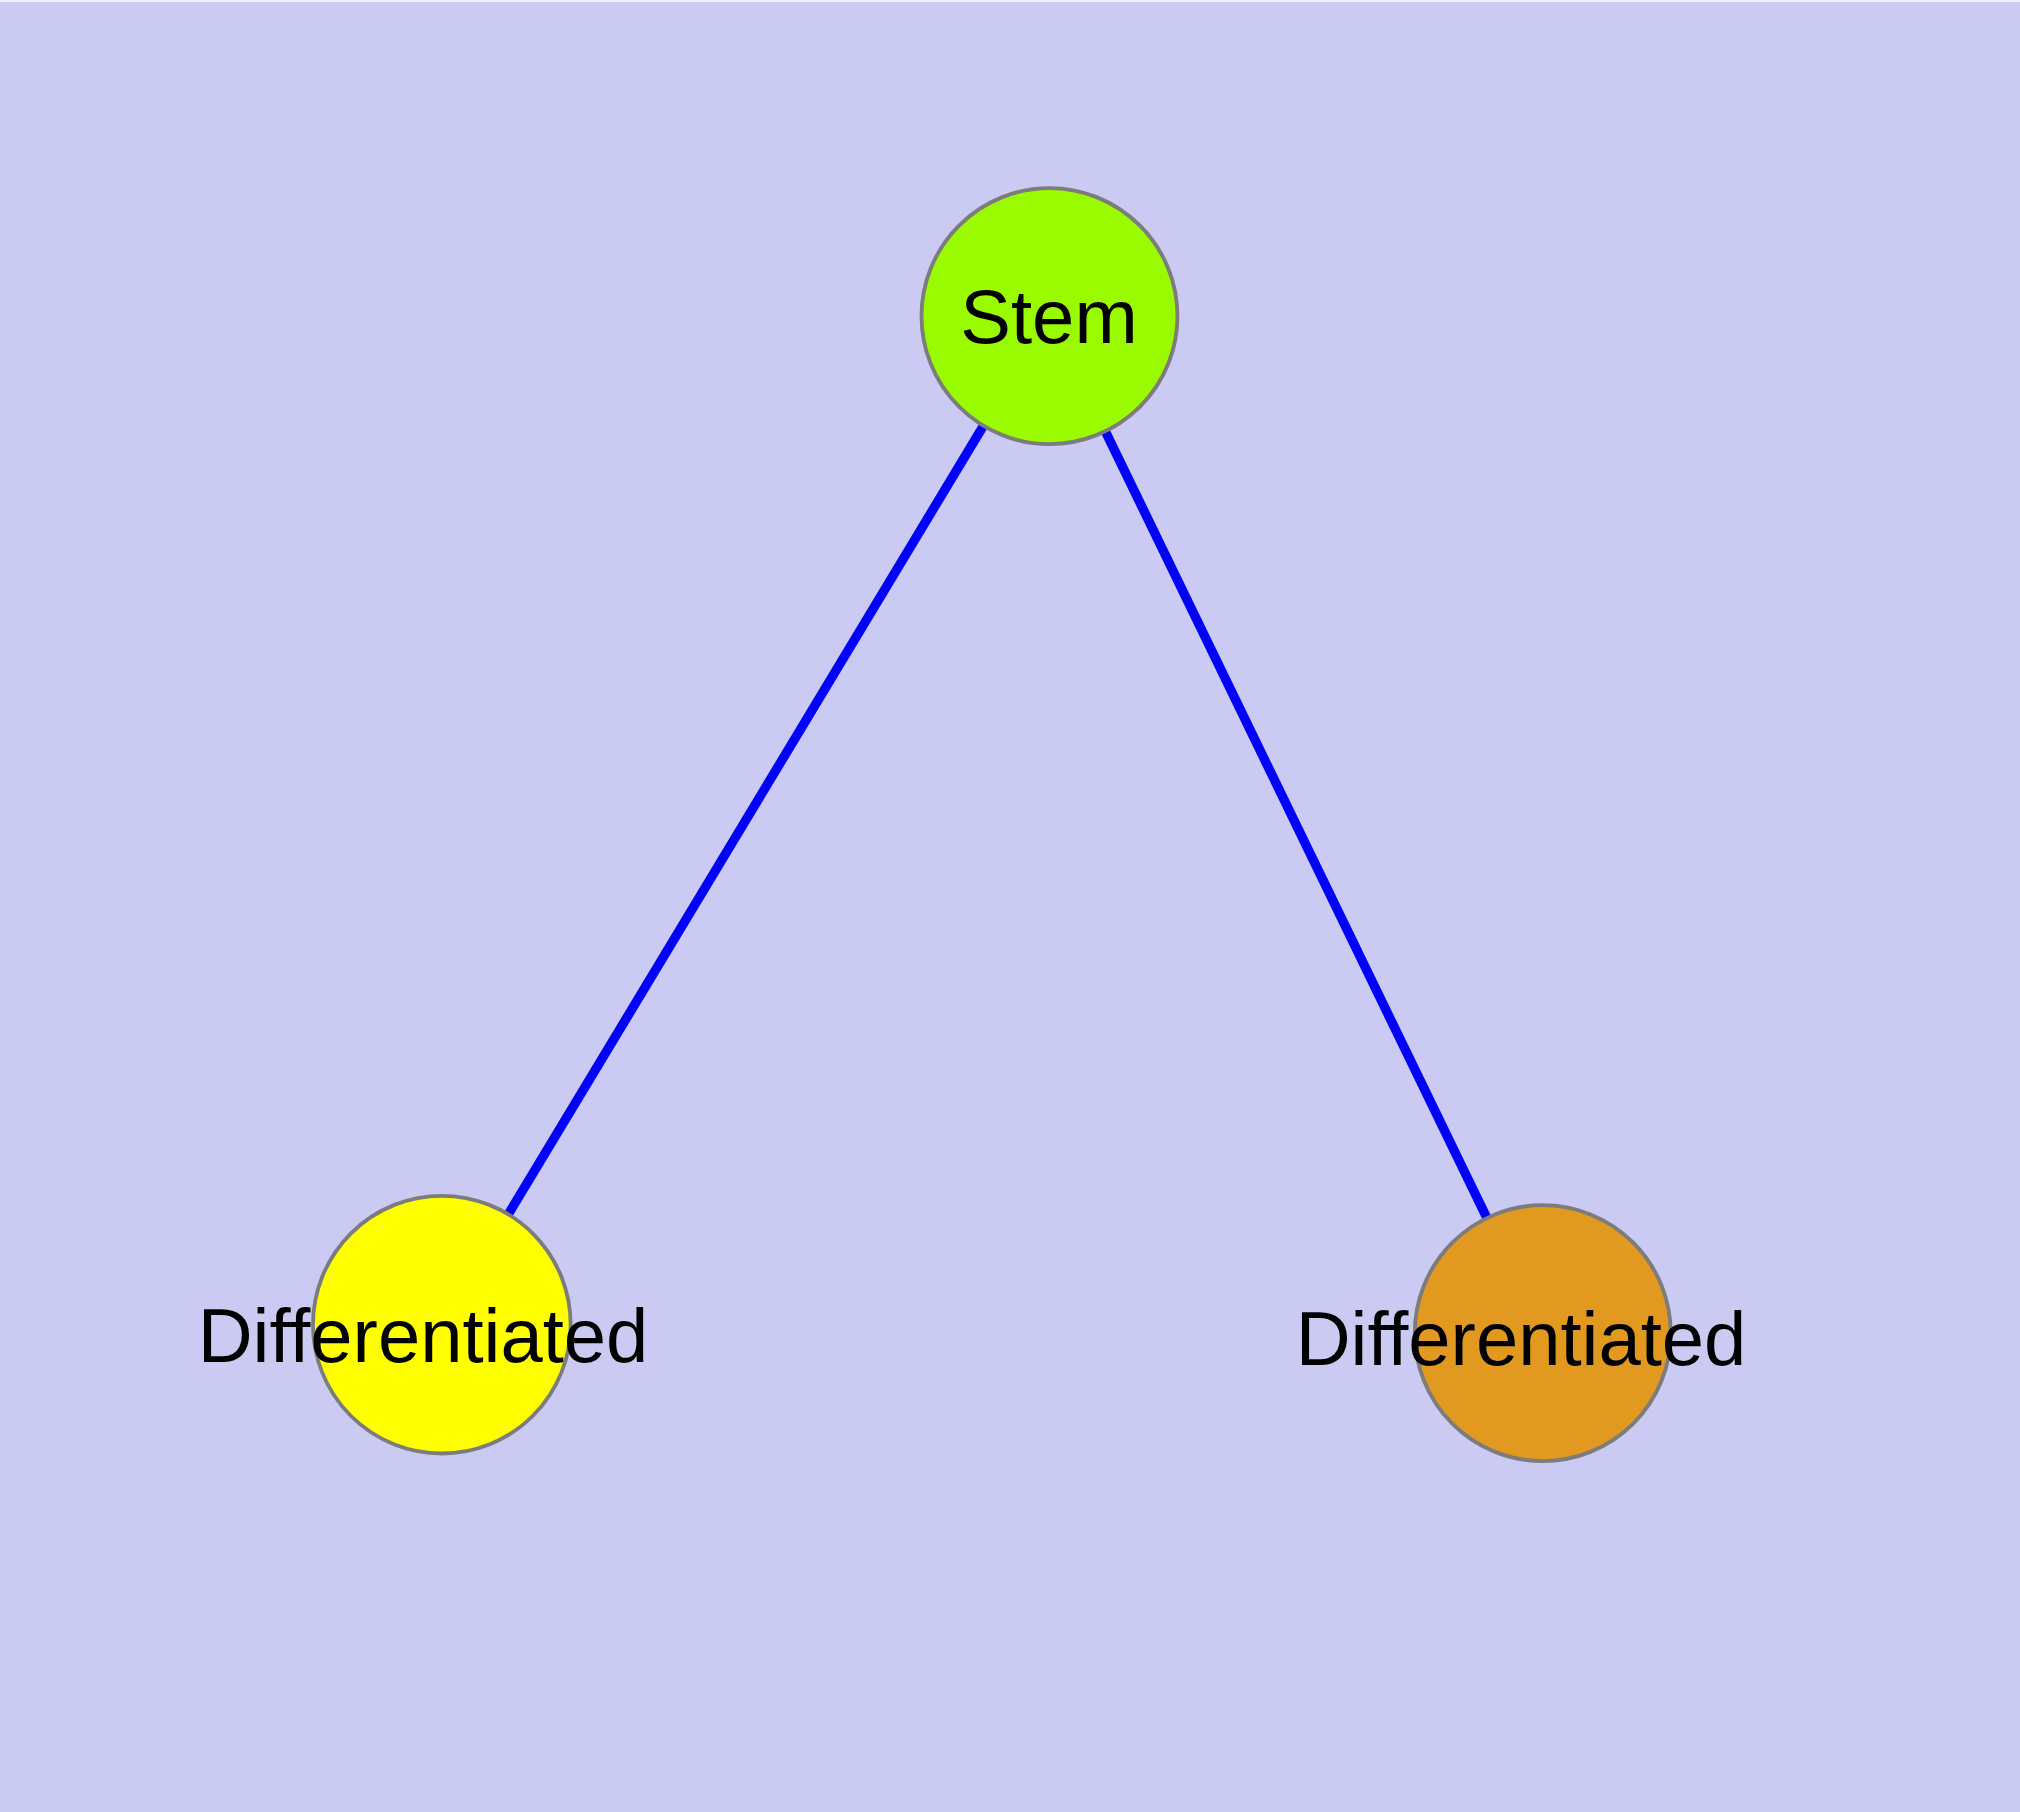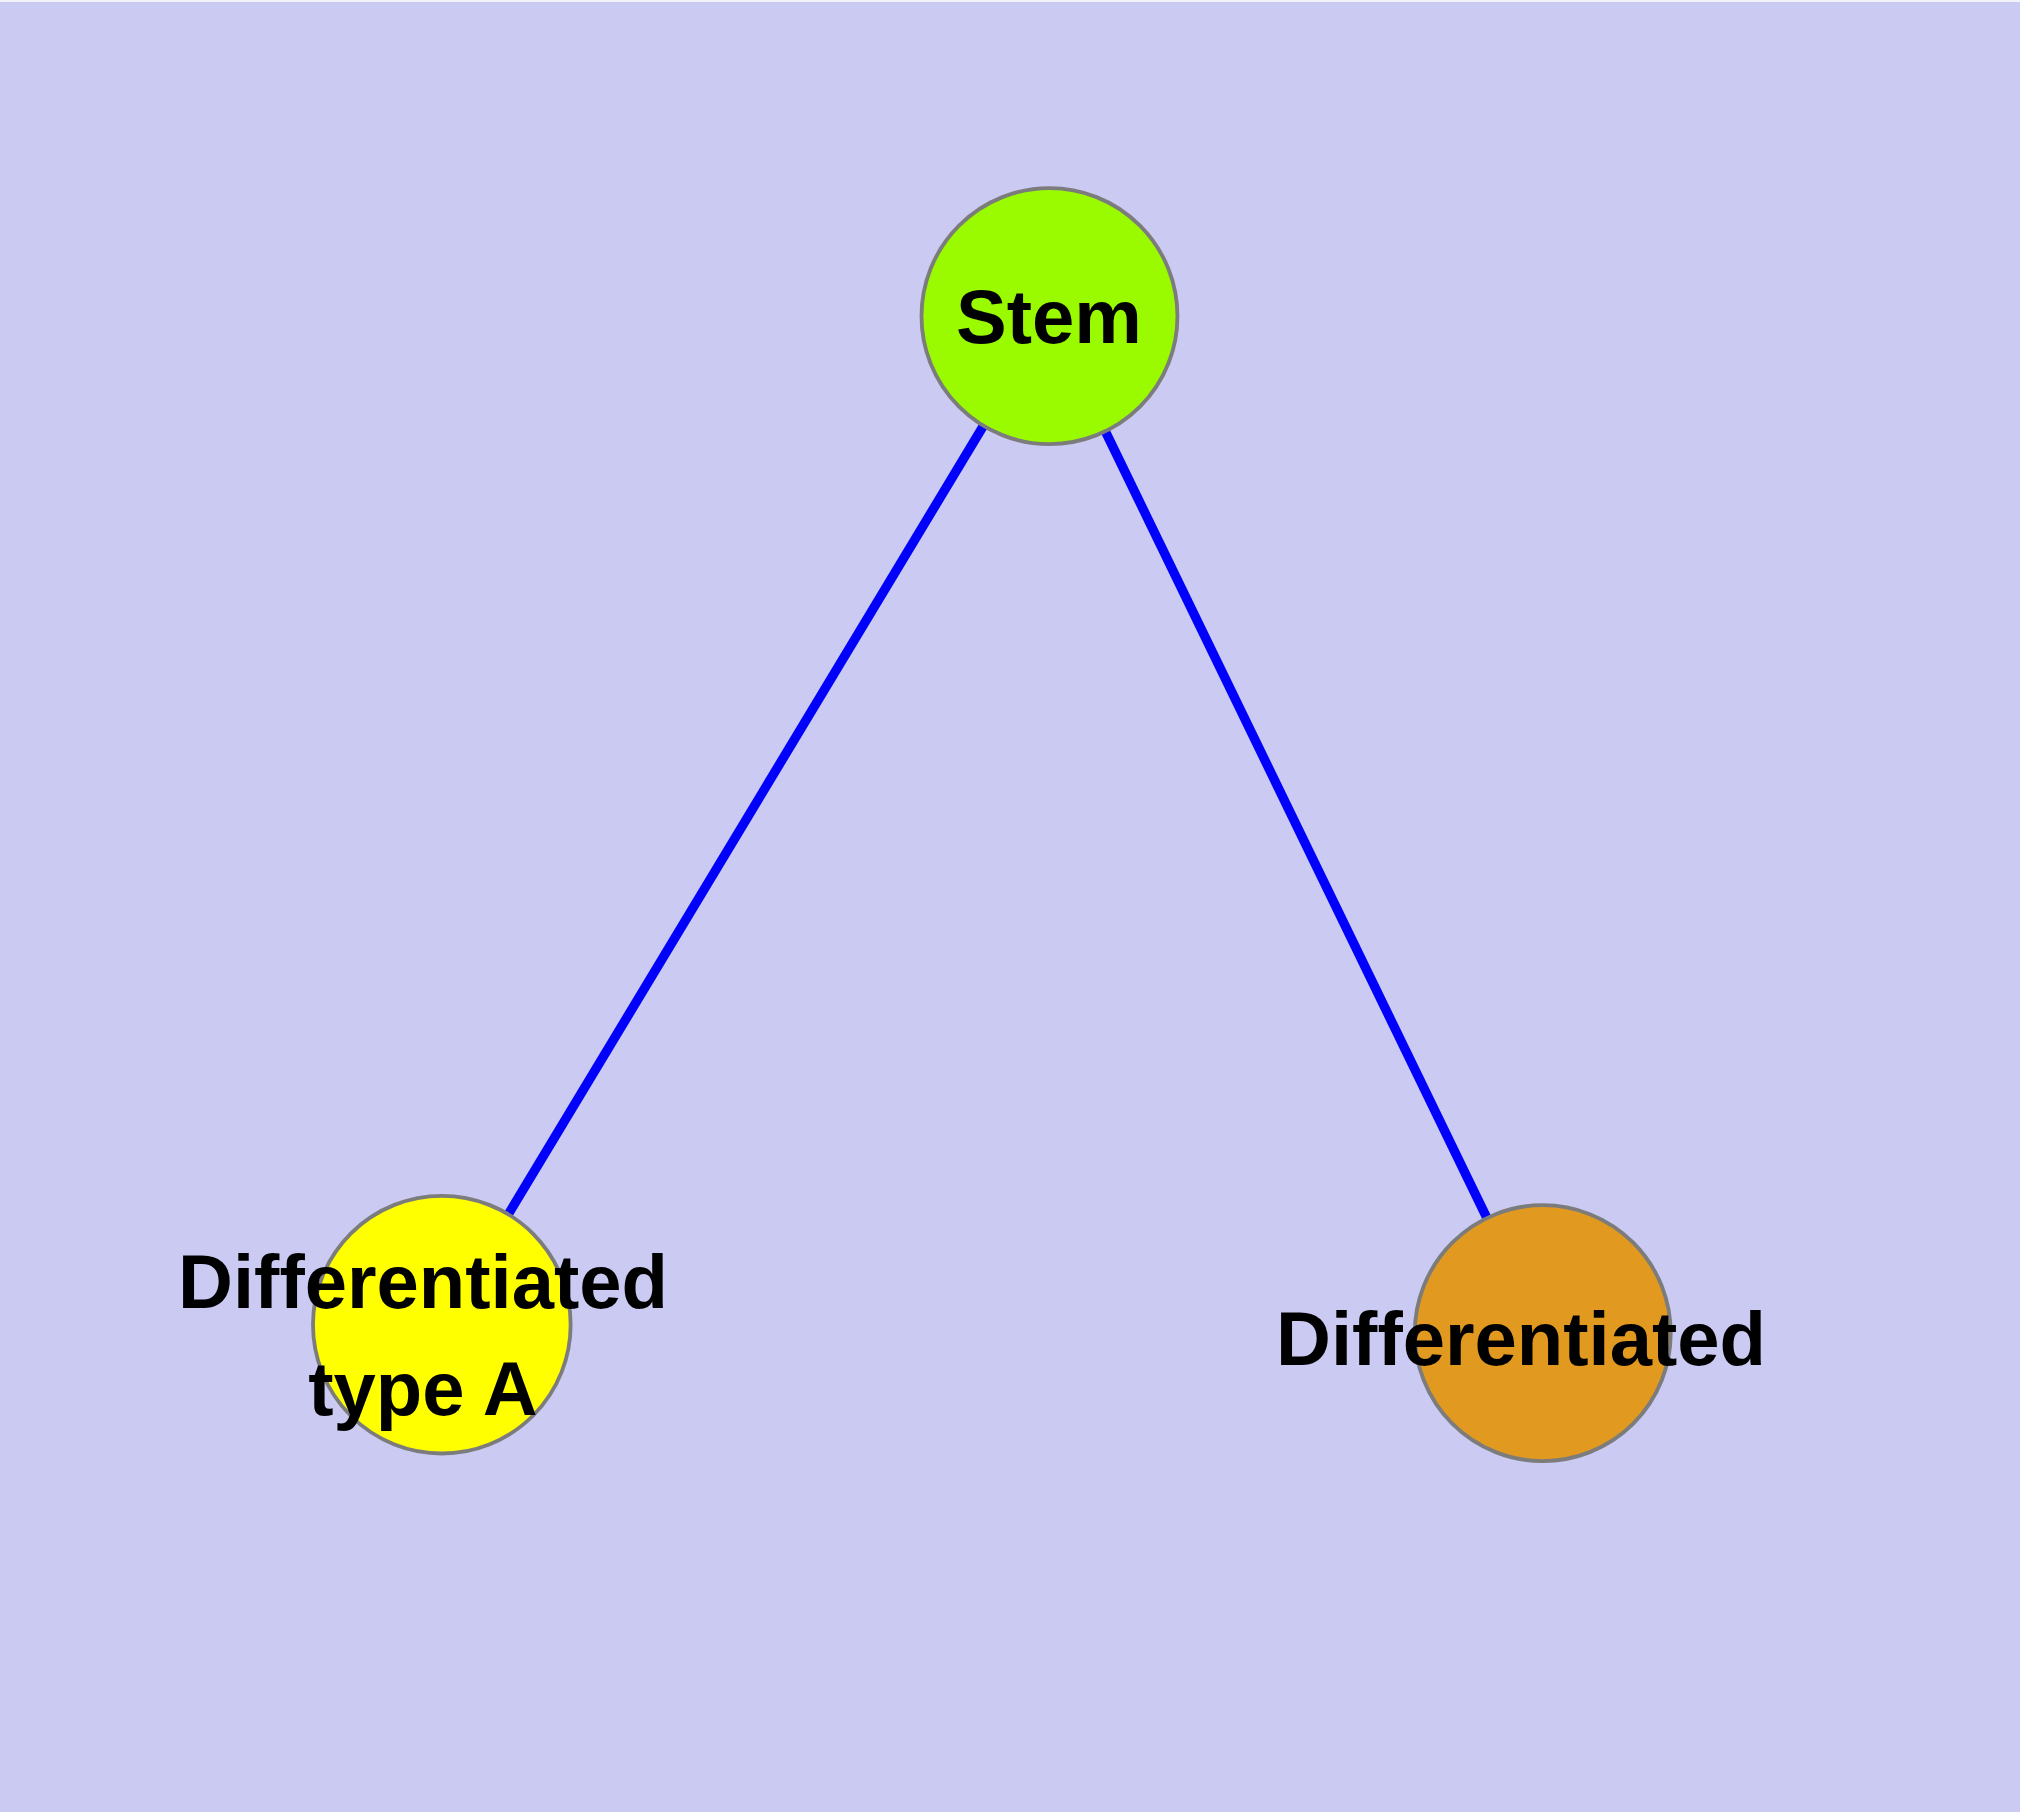--- a/index.html
+++ b/index.html
@@ -29,21 +29,21 @@
     stroke-width: 11px;
     stroke-linecap: butt;
   }
   #graph-svg circle {
     stroke-width: 4.5px;
   }
   .node-label {
     position: absolute;
     transform: translate(-50%, -50%);
     text-align: center;
-    font-weight: bold;
+    font-weight: normal;
     font-size: 76px;
     line-height: 107px;
     color: #000000;
     white-space: nowrap;
   }
   .node-label span {
     display: block;
   }
 </style>
 </head>
@@ -65,21 +65,20 @@
 
     <circle cx="1820" cy="1573" r="151" fill="#E2991F" stroke="#7C7C7C"></circle>
   </svg>
 
   <div class="node-label" style="left: 1049px; top: 316px;">
     <span>Stem</span>
   </div>
 
   <div class="node-label" style="left: 423px; top: 1335px;">
     <span>Differentiated</span>
-    <span>type A</span>
   </div>
 
   <div class="node-label" style="left: 1521px; top: 1338px;">
     <span>Differentiated</span>
   </div>
 
 </div>
 
 
 </body></html>

